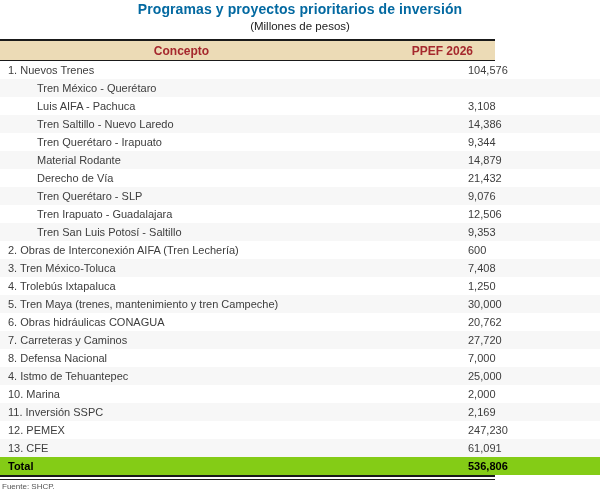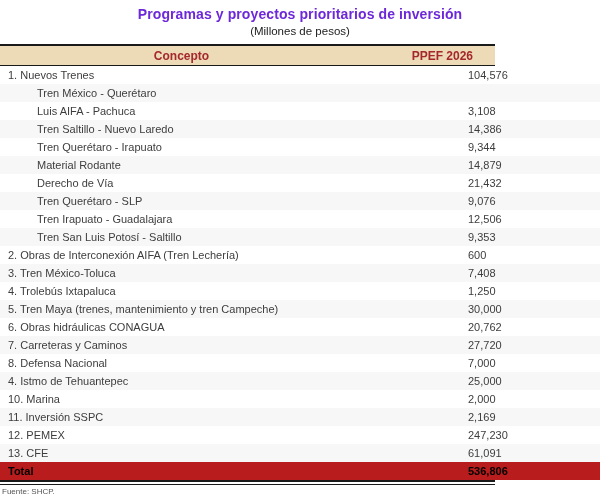--- a/index.html
+++ b/index.html
@@ -9,22 +9,21 @@
     height: 498px;
     background: #ffffff;
     font-family: "Liberation Sans", "DejaVu Sans", sans-serif;
     color: #3d3d3d;
     overflow: hidden;
   }
   .title {
     text-align: center;
     font-size: 14px;
     font-weight: bold;
-    color: #6d28d9;
-    padding-top: 5px;
+    color: #0369a1;
     line-height: 18px;
     letter-spacing: 0.1px;
   }
   .subtitle {
     text-align: center;
     font-size: 11.5px;
     color: #222222;
     line-height: 16px;
     margin-bottom: 5px;
   }
@@ -73,21 +72,21 @@
   .row.indent .label { padding-left: 37px; }
   .row .value {
     width: 110px;
     text-align: left;
     padding-right: 22px;
     white-space: nowrap;
   }
   .row.total {
     font-weight: bold;
     color: #000000;
-    background: #b91c1c;
+    background: #84cc16;
   }
   .bottom-rule-thick {
     height: 0;
     border-top: 2.5px solid #1a1a1a;
   }
   .bottom-rule-thin {
     height: 0;
     border-top: 1px solid #1a1a1a;
     margin-top: 1.5px;
   }

